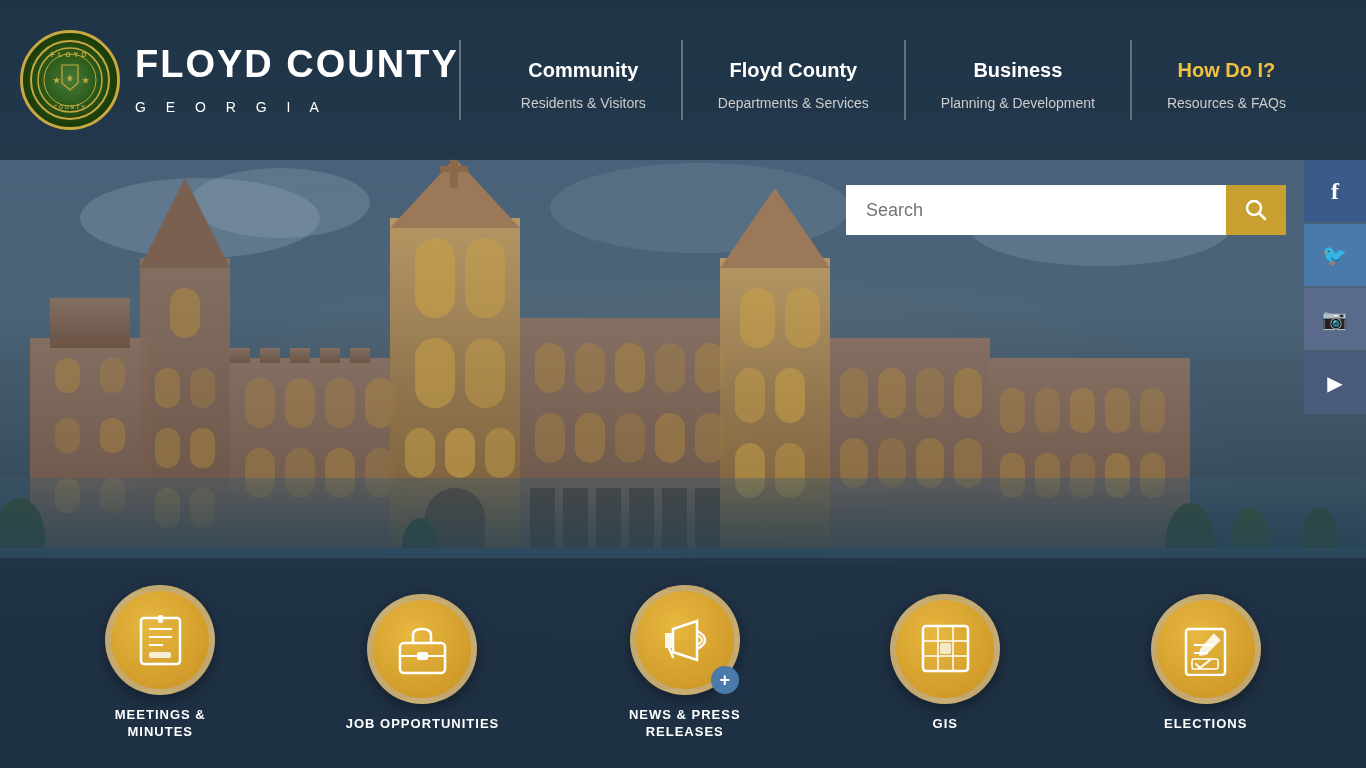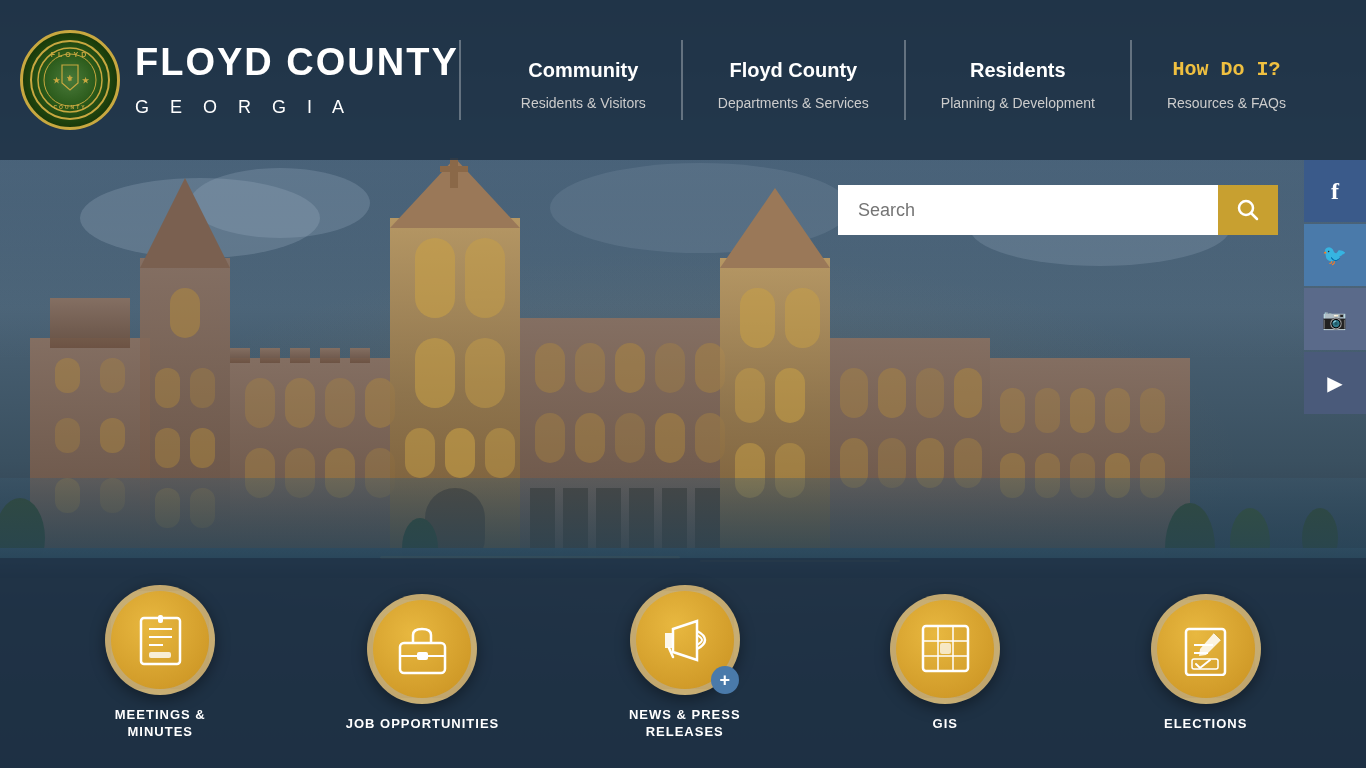--- a/index.html
+++ b/index.html
@@ -101,21 +101,21 @@
     .county-name {
       color: white;
       font-size: 38px;
       font-weight: 900;
       letter-spacing: 2px;
       line-height: 1;
     }
 
     .county-sub {
       color: white;
-      font-size: 18px;
+      font-size: 14px;
       letter-spacing: 8px;
       margin-top: 16px;
     }
 
     
     .nav {
       display: flex;
       align-items: center;
       gap: 0;
       flex: 1;
@@ -138,21 +138,20 @@
     .nav-item-title {
       font-size: 20px;
       font-weight: bold;
       color: white;
       line-height: 1.2;
       margin-top: 8px;
     }
 
     .nav-item:nth-child(7) .nav-item-title {
       color: #f0c040;
-      font-family: Liberation Mono, monospace;
     }
 
     .nav-item-sub {
       font-size: 14px;
       color: #ccc;
       margin-top: 13px;
     }
 
     
     .social-sidebar {
@@ -175,21 +174,21 @@
       justify-content: center;
       cursor: pointer;
       color: white;
       font-size: 22px;
     }
 
     
     .search-area {
       position: absolute;
       top: 185px;
-      right: 88px;
+      right: 80px;
       display: flex;
       align-items: flex-end;
       z-index: 10;
     }
 
     .search-input {
       width: 380px;
       height: 50px;
       padding: 0 20px;
       font-size: 18px;
@@ -490,21 +489,21 @@
         <div class="nav-item-title">Community</div>
         <div class="nav-item-sub">Residents &amp; Visitors</div>
       </div>
       <div class="nav-divider"></div>
       <div class="nav-item">
         <div class="nav-item-title">Floyd County</div>
         <div class="nav-item-sub">Departments &amp; Services</div>
       </div>
       <div class="nav-divider"></div>
       <div class="nav-item">
-        <div class="nav-item-title">Residents</div>
+        <div class="nav-item-title">Business</div>
         <div class="nav-item-sub">Planning &amp; Development</div>
       </div>
       <div class="nav-divider"></div>
       <div class="nav-item" style="color:#f0c040;">
         <div class="nav-item-title" style="color:#f0c040;">How Do I?</div>
         <div class="nav-item-sub">Resources &amp; FAQs</div>
       </div>
     </nav>
   </header>
 

